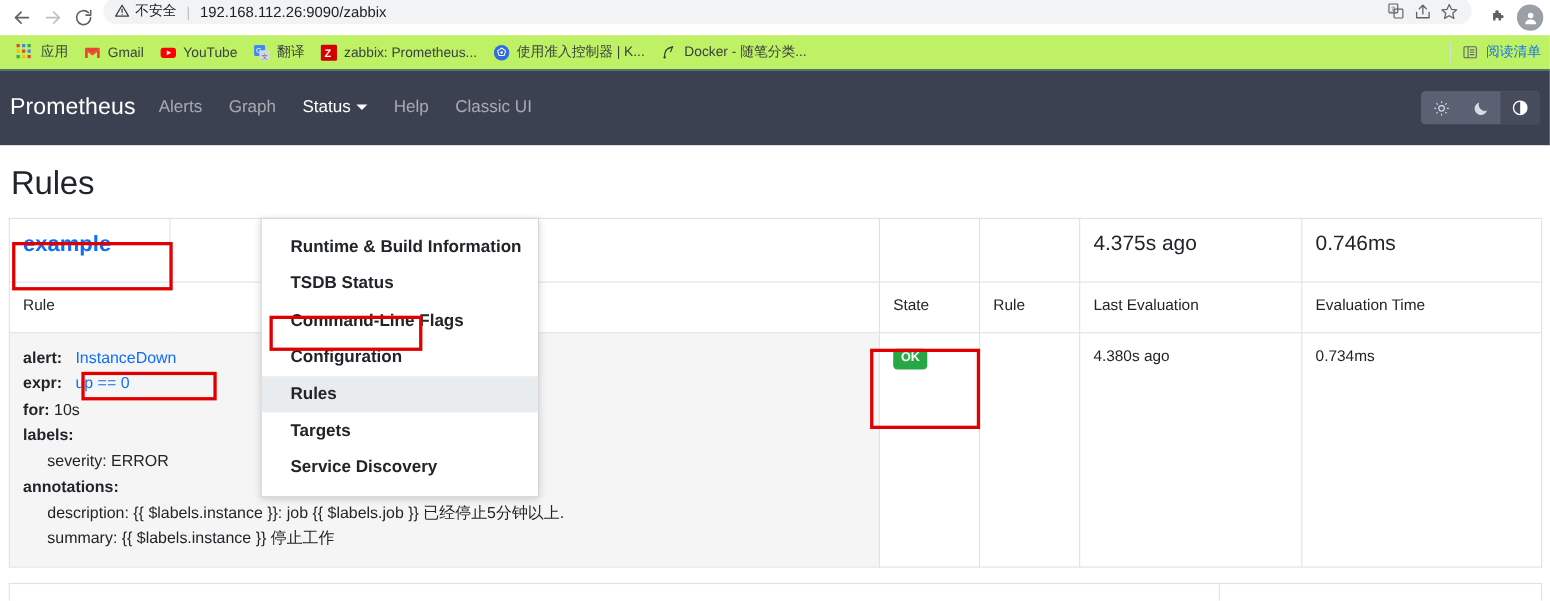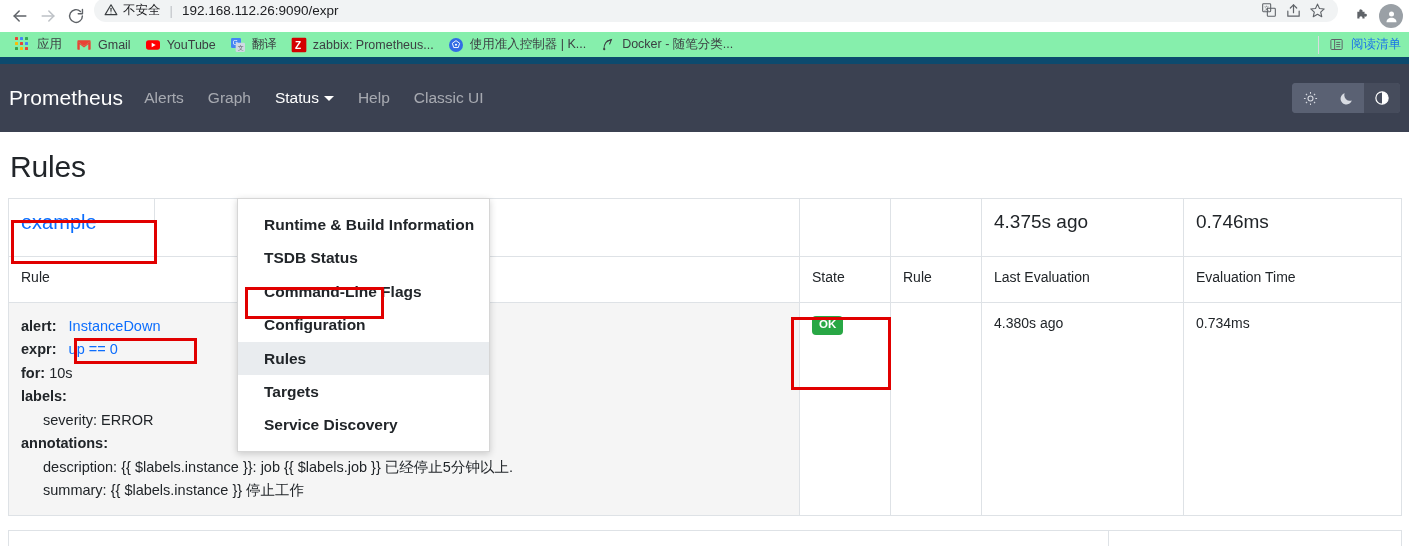--- a/index.html
+++ b/index.html
@@ -83,26 +83,26 @@
     width: 24px; height: 24px;
     border-radius: 50%;
     background: #9aa0a6;
     display: flex; align-items: center; justify-content: center;
     color: #fff;
   }
 
   
   .bookmarks-bar {
     height: 32px;
-    background: #86efac;
+    background: #bef264;
     display: flex;
     align-items: center;
     padding: 0 8px;
     position: relative;
-    border-bottom: 7px solid #0c4a6e;
+    border-bottom: 1px solid #0c4a6e;
   }
   .bm {
     display: flex; align-items: center;
     gap: 6px;
     padding: 3px 7px;
     border-radius: 4px;
     font-size: 12.5px;
     color: #3c4043;
     white-space: nowrap;
   }
@@ -205,21 +205,21 @@
     color: #212529;
   }
   table.rules-table td, table.rules-table th {
     border: 1px solid #dee2e6;
     vertical-align: top;
     padding: 12px 12px;
     text-align: left;
     font-weight: normal;
   }
   .group-row td { height: 58px; padding-top: 13px; }
-  .group-name a { color: #0d6efd; font-size: 20px; text-decoration: none; }
+  .group-name a { color: #0d6efd; font-size: 20px; text-decoration: none; font-weight: bold; }
   .group-meta { font-size: 19px; color: #212529; }
 
   .subhead th {
     font-weight: bold;
     font-size: 14px;
     height: 46px;
     padding-top: 14px;
     background: #ffffff;
   }
   .rule-cell {
@@ -310,21 +310,21 @@
   <div class="omnibox">
     <span class="omnibox-warn">
       <svg class="warn-tri" width="14" height="14" viewBox="0 0 24 24" fill="none" stroke="#3c4043" stroke-width="2" stroke-linecap="round" stroke-linejoin="round">
           <path d="M12 3 L22 20 H2 Z"></path>
           <line x1="12" y1="9" x2="12" y2="14"></line>
           <circle cx="12" cy="17.2" r="0.9" fill="#3c4043" stroke="none"></circle>
         </svg>
       <span>不安全</span>
     </span>
     <span class="omnibox-sep">|</span>
-    <span class="omnibox-url">192.168.112.26:9090/expr</span>
+    <span class="omnibox-url">192.168.112.26:9090/zabbix</span>
     <span class="omnibox-actions">
       <span class="omni-icon">
         <svg width="16" height="16" viewBox="0 0 24 24" fill="none" stroke="currentColor" stroke-width="1.6">
             <rect x="2.5" y="2.5" width="12" height="12" rx="1.2"></rect>
             <rect x="9.5" y="9.5" width="12" height="12" rx="1.2"></rect>
             <text x="4.6" y="11.6" font-size="8" fill="currentColor" stroke="none" font-family="Liberation Sans">文</text>
           </svg>
       </span>
       <span class="omni-icon">
         <svg width="17" height="17" viewBox="0 0 24 24" fill="none" stroke="currentColor" stroke-width="1.7" stroke-linecap="round" stroke-linejoin="round">

